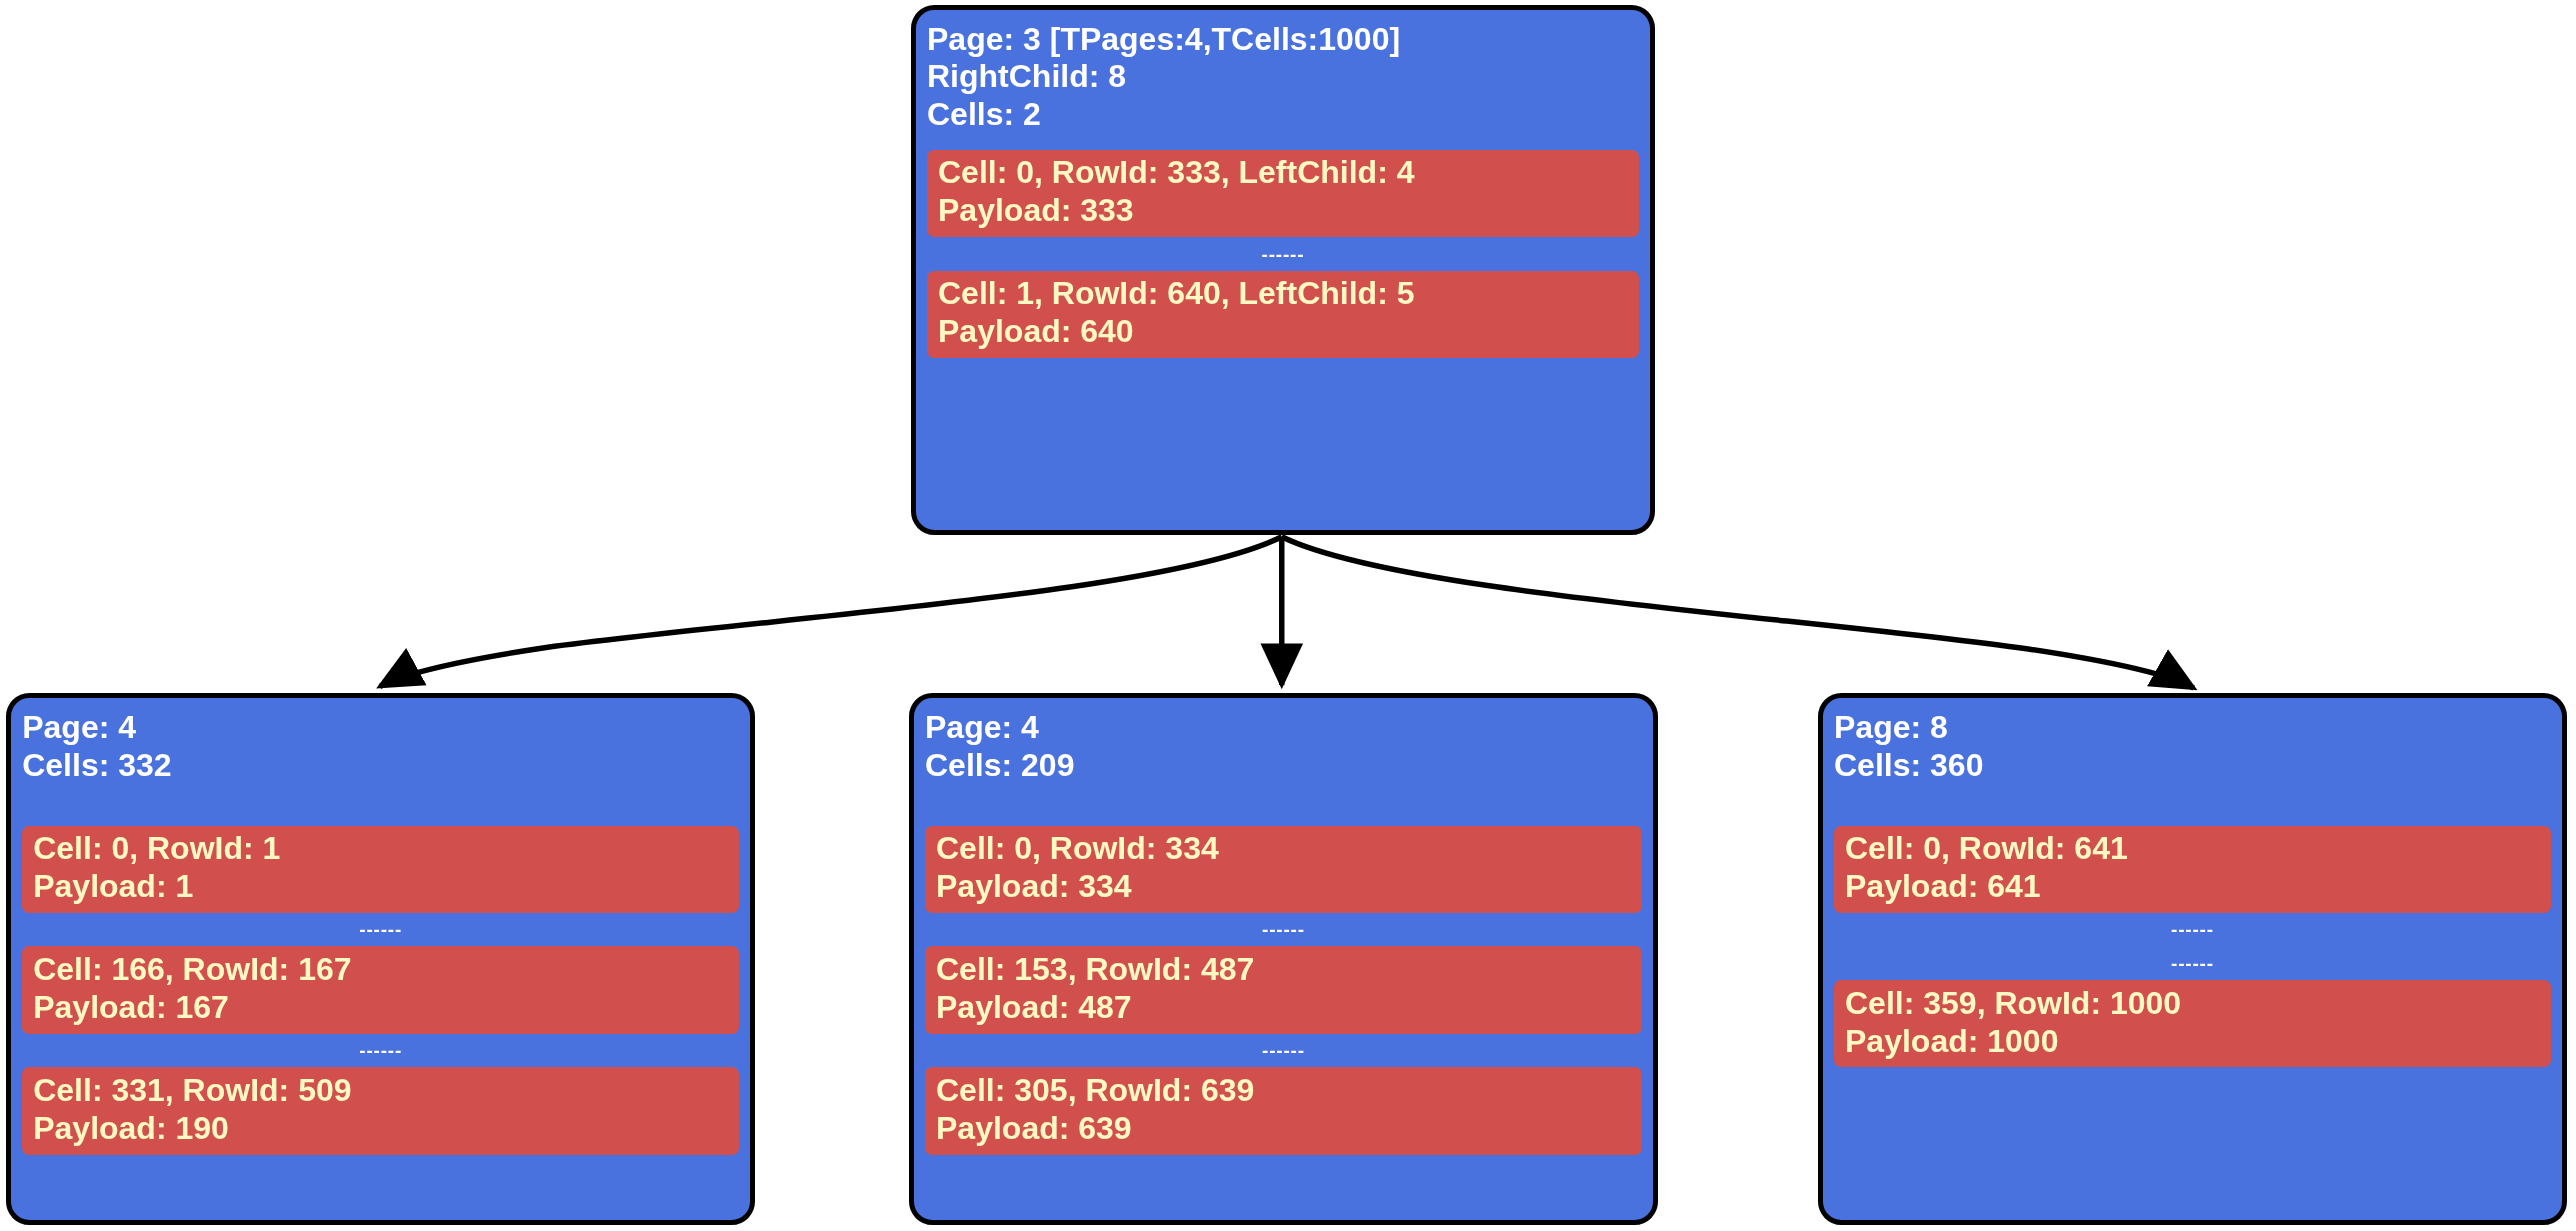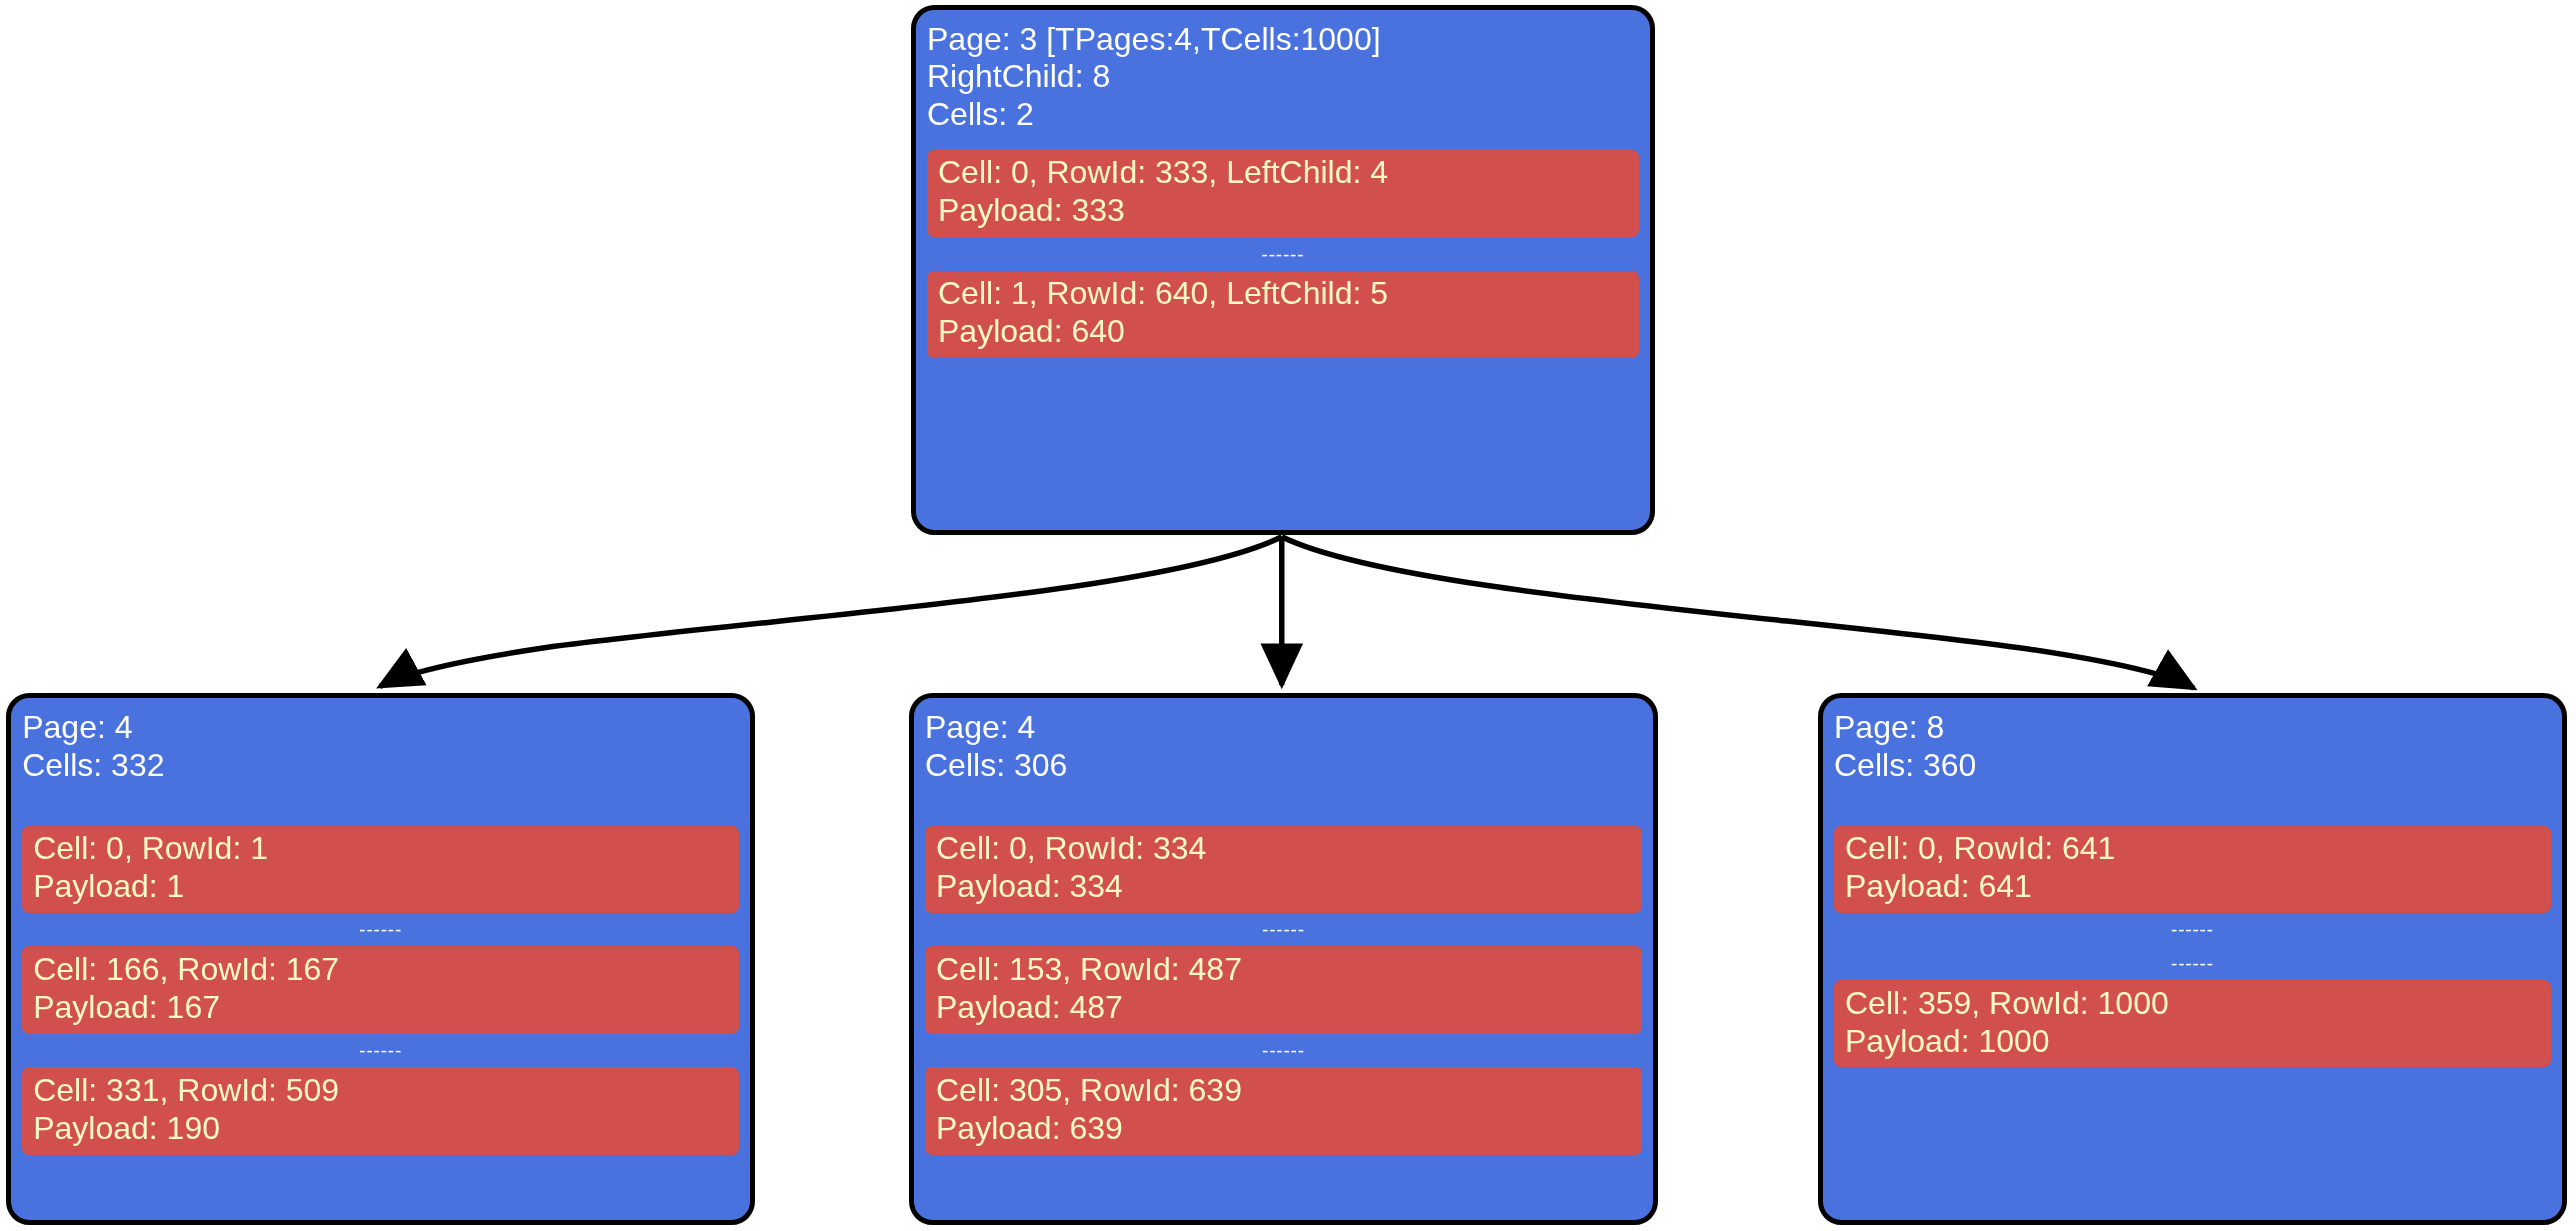--- a/index.html
+++ b/index.html
@@ -10,20 +10,21 @@
   }
   body {
     font-family: "Liberation Sans", sans-serif;
   }
   #stage {
     position: relative;
     width: 2576px;
     height: 1231px;
     background: #ffffff;
     overflow: hidden;
+    font-weight: bold;
   }
   #edge-layer {
     position: absolute;
     left: 0;
     top: 0;
     width: 2576px;
     height: 1231px;
     pointer-events: none;
   }
 
@@ -157,21 +158,21 @@
       <div class="cell-box">
         <span class="cline">Cell: 331, RowId: 509</span>
         <span class="cline">Payload: 190</span>
       </div>
     </div>
   </div>
 
   <div class="node leaf" id="node-page-5">
     <div class="node-header">
       <span class="hline">Page: 4</span>
-      <span class="hline">Cells: 306</span>
+      <span class="hline">Cells: 209</span>
     </div>
     <div class="cells">
       <div class="cell-box">
         <span class="cline">Cell: 0, RowId: 334</span>
         <span class="cline">Payload: 334</span>
       </div>
       <div class="cell-sep">------</div>
       <div class="cell-box">
         <span class="cline">Cell: 153, RowId: 487</span>
         <span class="cline">Payload: 487</span>

